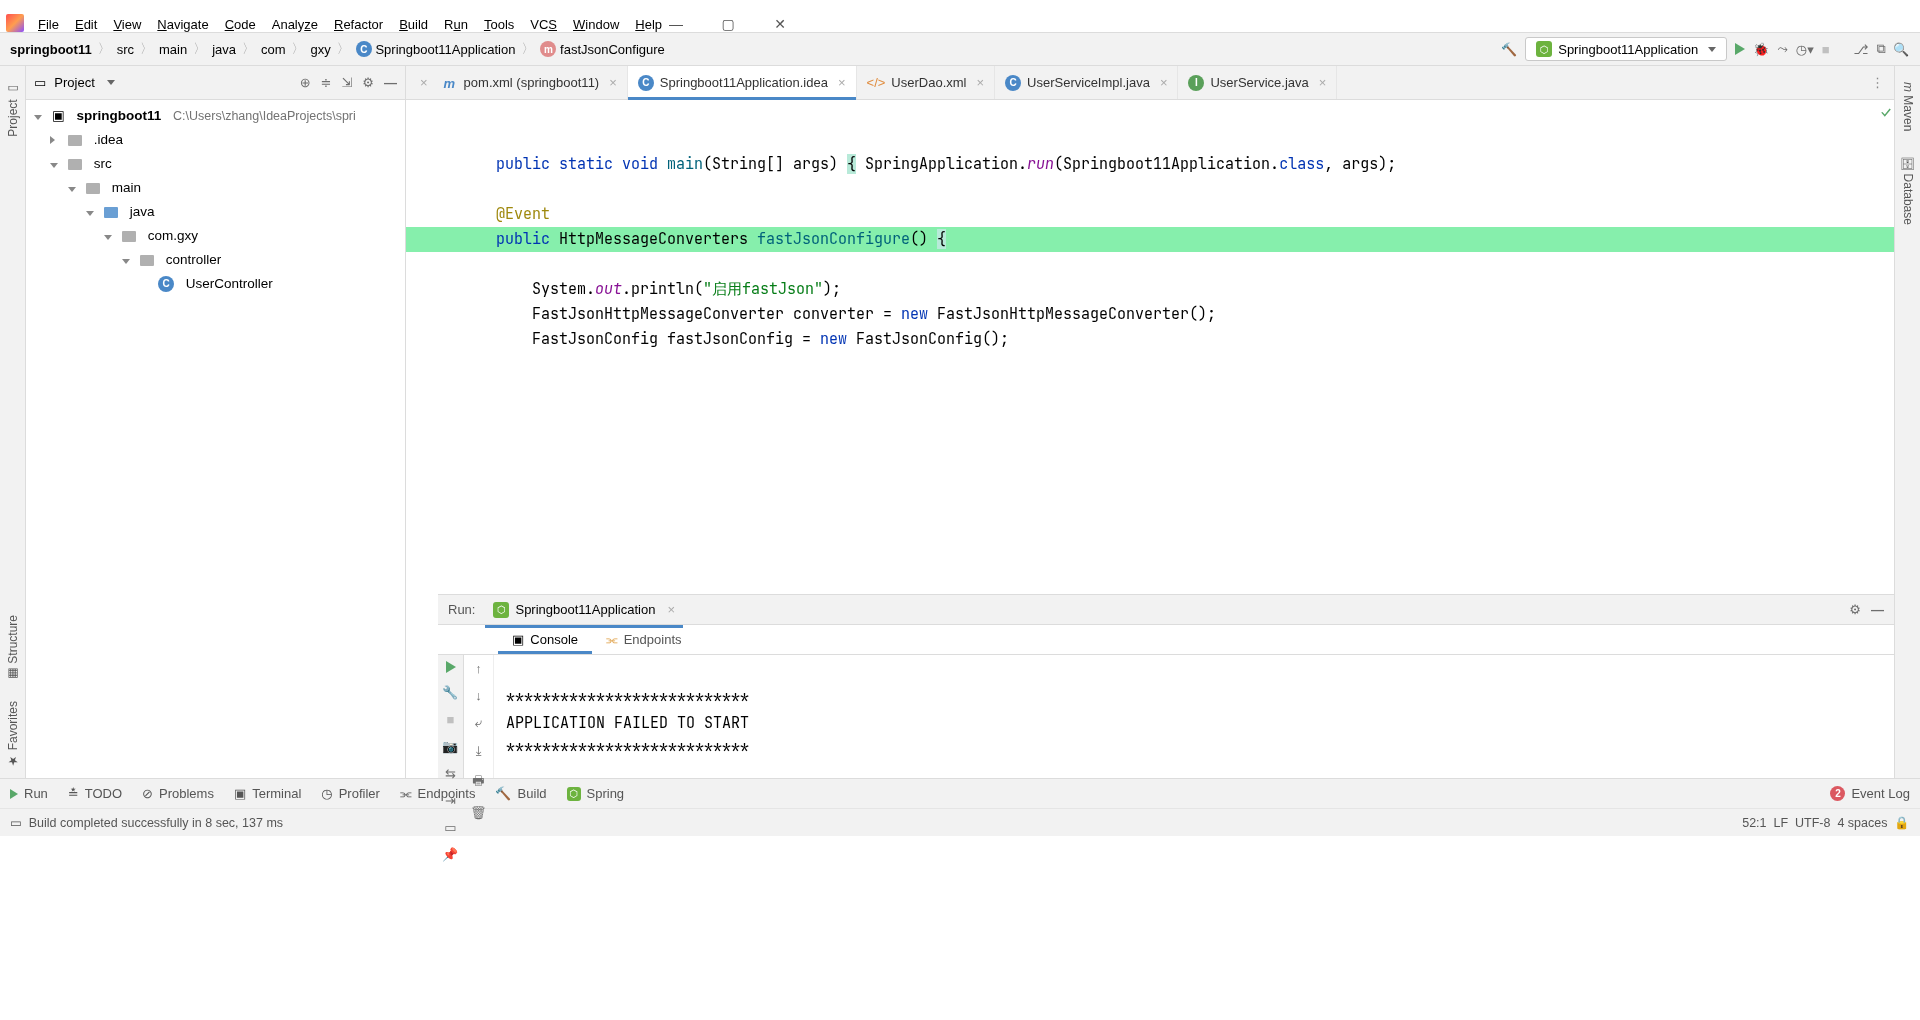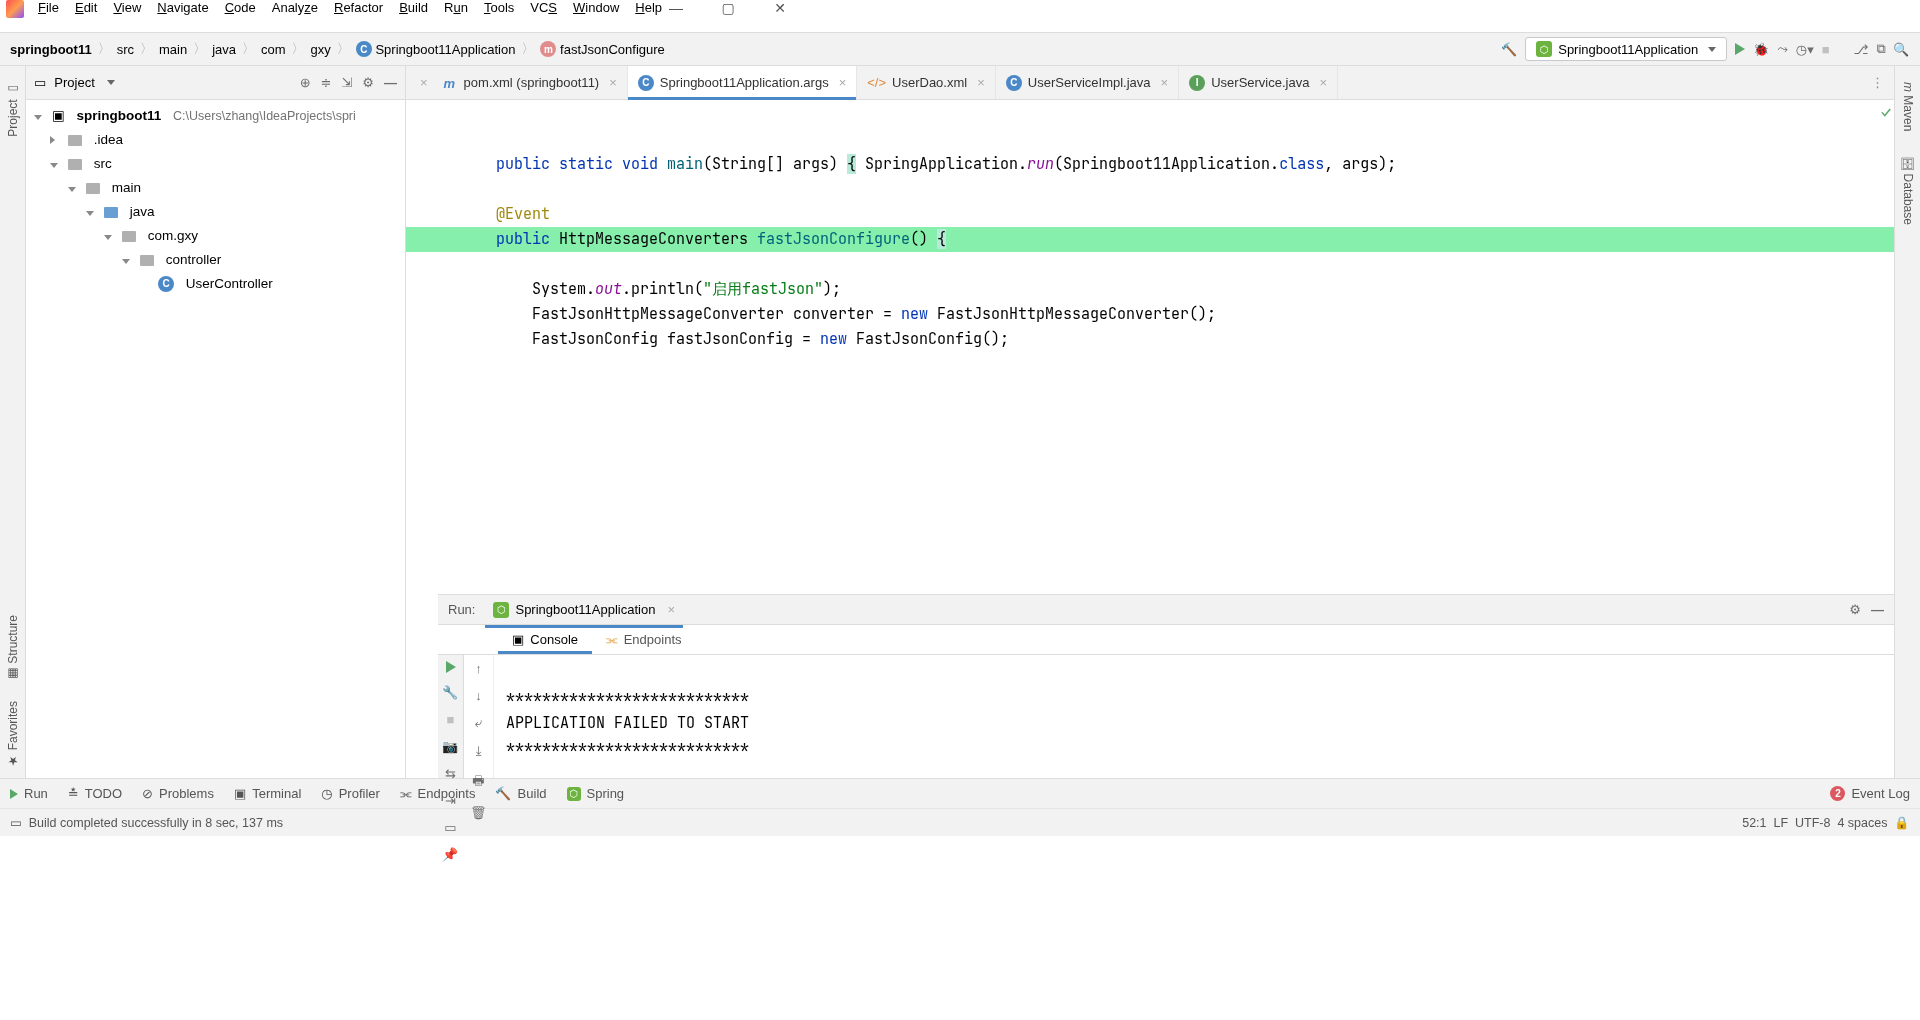--- a/index.html
+++ b/index.html
@@ -1,17 +1,17 @@
 <!DOCTYPE html>
 <html><head>
 <meta charset="utf-8">
 <style>
   * { box-sizing: border-box; margin: 0; padding: 0; }
   body { font-family: "Segoe UI", Arial, sans-serif; font-size: 13px; color: #000; background: #fff; overflow: hidden; width: 1920px; height: 1020px; }
-  .titlebar { height: 32px; display: flex; align-items: flex-start; padding: 0 6px; background: #fff; }
+  .titlebar { height: 32px; display: flex; align-items: flex-end; padding: 0 6px; background: #fff; }
   .titlebar .ij-icon { width: 18px; height: 18px; background: linear-gradient(135deg,#ff4f4f,#ff9d4f,#8a4fff); border-radius:2px; margin-right: 14px; }
   .menubar { display: flex; gap: 16px; }
   .menubar span { cursor: default; }
   .menubar u { text-decoration: underline; }
   .title-spacer { flex: 1; text-align: center; color: #777; font-size: 13px; }
   .win-controls { display: flex; gap: 24px; padding-right: 10px; color:#555; }
   .win-controls span { width: 28px; text-align: center; font-size: 14px; }
   .navbar { height: 34px; background: #f2f2f2; border-top: 1px solid #dcdcdc; border-bottom: 1px solid #dcdcdc; display: flex; align-items: center; padding: 0 10px; }
   .crumb { display: inline-flex; align-items: center; }
   .crumb .sep { color: #aaa; margin: 0 6px; }
@@ -175,21 +175,21 @@
     <div class="tabs">
       <span style="width:8px"></span>
       <span style="align-self:center;color:#aaa;padding:0 6px;">×</span>
       <div class="tab">
           <span class="fic fic-m" style="background:none;color:#4a88c7;font-style:italic;font-weight:bold">m</span>
           <span>pom.xml (springboot11)</span>
           <span class="x">×</span>
         </div>
       <div class="tab active">
           <span class="chip-c">C</span>
-          <span>Springboot11Application.args</span>
+          <span>Springboot11Application.idea</span>
           <span class="x">×</span>
         </div>
       <div class="tab">
           <span style="color:#e08c3e">&lt;/&gt;</span>
           <span>UserDao.xml</span>
           <span class="x">×</span>
         </div>
       <div class="tab">
           <span class="chip-c">C</span>
           <span>UserServiceImpl.java</span>

